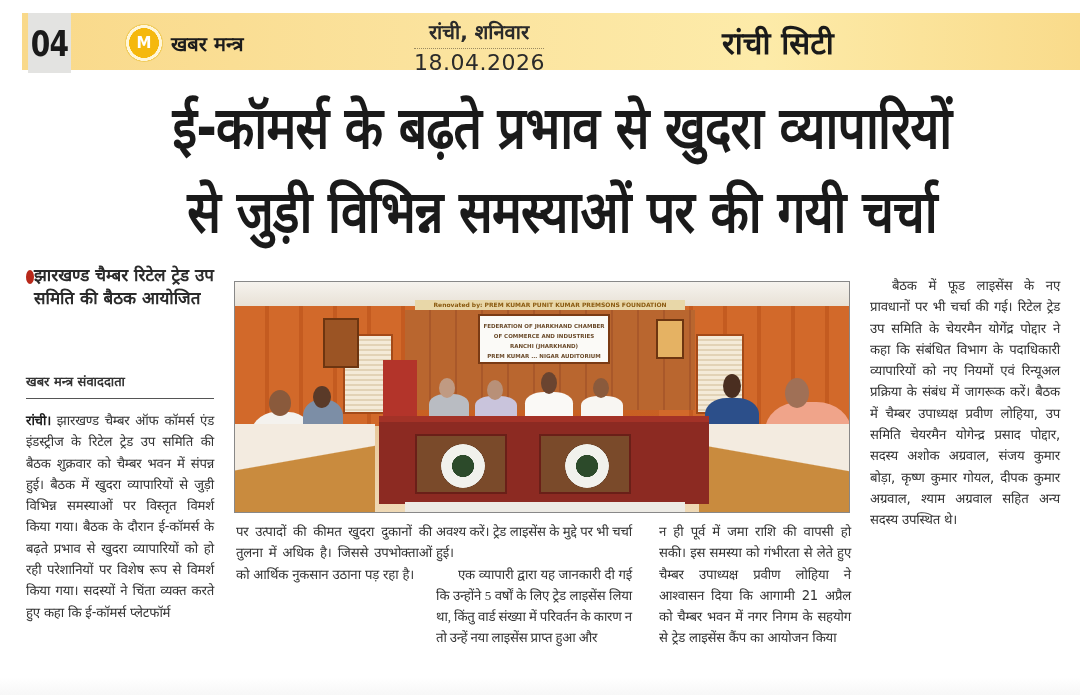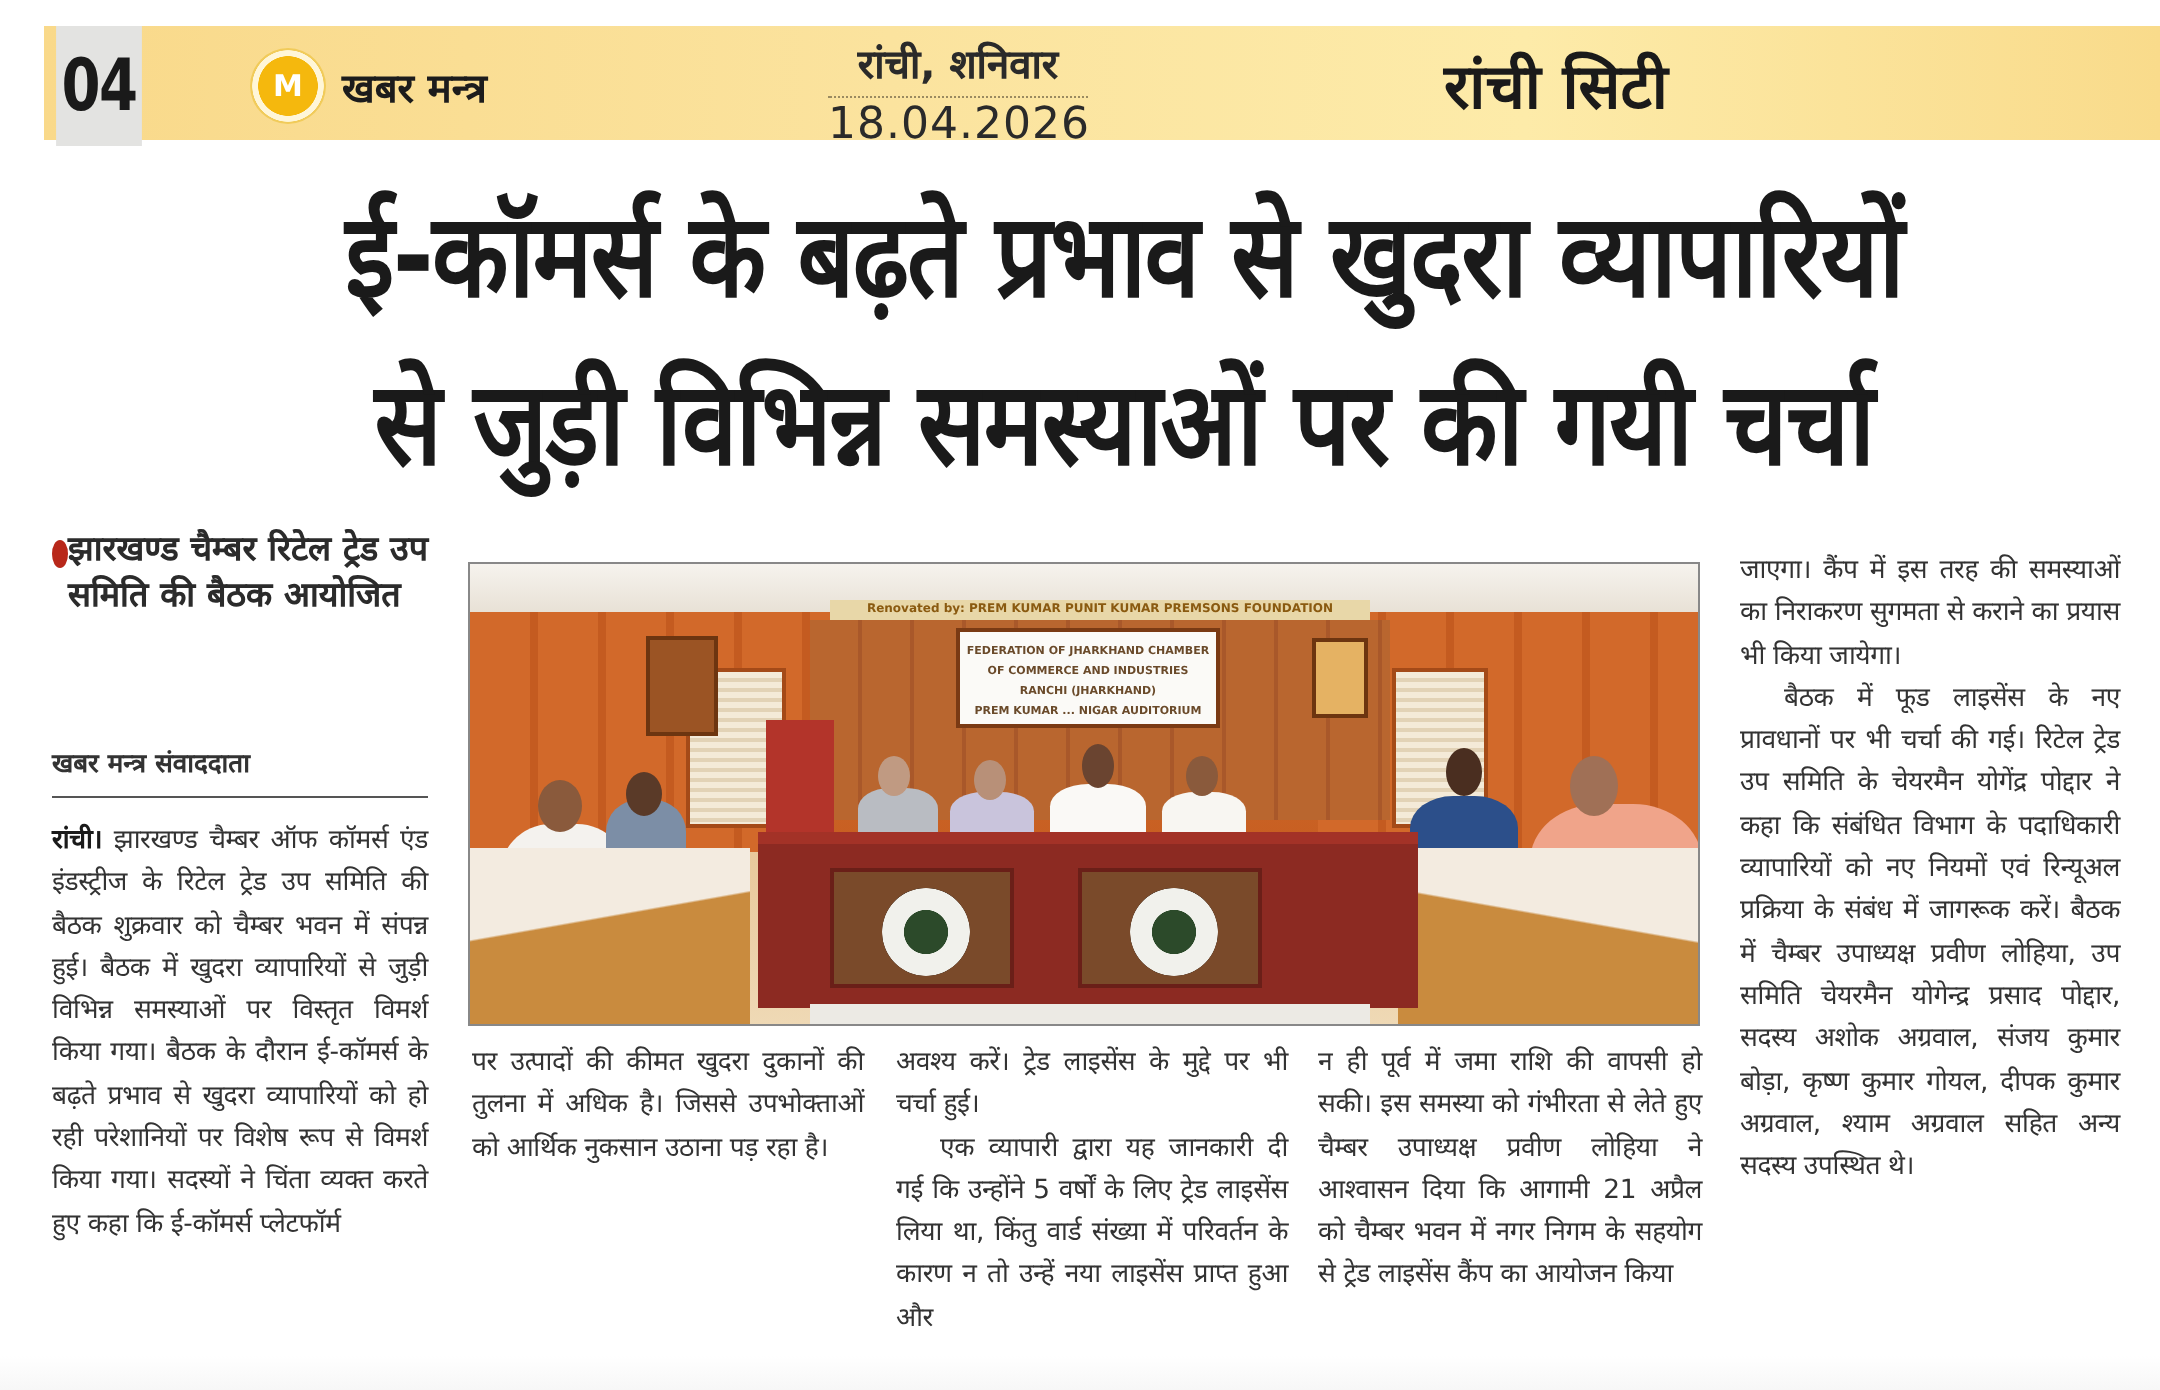--- a/index.html
+++ b/index.html
@@ -49,21 +49,21 @@
     .col {
       position: absolute; font-size: 13.2px; line-height: 21.3px; color: #333;
       text-align: justify; font-family: "DejaVu Sans", sans-serif; letter-spacing: -0.2px;
     }
     .col p { text-indent: 0; }
     .col p.indent { text-indent: 22px; }
     .col b { color: #1a1a1a; }
 
     .col-1 { left: 26px; top: 410px; width: 188px; }
     .col-2 { left: 236px; top: 521px; width: 196px; }
-    .col-3 { left: 448px; top: 521px; width: 196px; }
+    .col-3 { left: 436px; top: 521px; width: 196px; font-family: Liberation Serif, serif; }
     .col-4 { left: 659px; top: 521px; width: 192px; }
     .col-5 { left: 870px; top: 275px; width: 190px; }
 
     
     .photo {
       position: absolute; left: 234px; top: 281px; width: 616px; height: 232px;
       border: 1px solid #888; overflow: hidden;
       background: linear-gradient(180deg, #f2ede6 0%, #e9e2d8 10%, #d0702c 11%, #c85f22 60%, #e8c89a 61%, #efd9b5 100%);
     }
     .photo .ceiling { position: absolute; left: 0; top: 0; width: 100%; height: 24px; background: linear-gradient(180deg, #f6f3ee, #e8e1d6); }
@@ -138,21 +138,20 @@
 <div class="col col-3">
   <p>अवश्य करें। ट्रेड लाइसेंस के मुद्दे पर भी चर्चा हुई।</p>
   <p class="indent">एक व्यापारी द्वारा यह जानकारी दी गई कि उन्होंने 5 वर्षों के लिए ट्रेड लाइसेंस लिया था, किंतु वार्ड संख्या में परिवर्तन के कारण न तो उन्हें नया लाइसेंस प्राप्त हुआ और</p>
 </div>
 
 <div class="col col-4">
   <p>न ही पूर्व में जमा राशि की वापसी हो सकी। इस समस्या को गंभीरता से लेते हुए चैम्बर उपाध्यक्ष प्रवीण लोहिया ने आश्वासन दिया कि आगामी 21 अप्रैल को चैम्बर भवन में नगर निगम के सहयोग से ट्रेड लाइसेंस कैंप का आयोजन किया</p>
 </div>
 
 <div class="col col-5">
-  <p>जाएगा। कैंप में इस तरह की समस्याओं का निराकरण सुगमता से कराने का प्रयास भी किया जायेगा।</p>
   <p class="indent">बैठक में फूड लाइसेंस के नए प्रावधानों पर भी चर्चा की गई। रिटेल ट्रेड उप समिति के चेयरमैन योगेंद्र पोद्दार ने कहा कि संबंधित विभाग के पदाधिकारी व्यापारियों को नए नियमों एवं रिन्यूअल प्रक्रिया के संबंध में जागरूक करें। बैठक में चैम्बर उपाध्यक्ष प्रवीण लोहिया, उप समिति चेयरमैन योगेन्द्र प्रसाद पोद्दार, सदस्य अशोक अग्रवाल, संजय कुमार बोड़ा, कृष्ण कुमार गोयल, दीपक कुमार अग्रवाल, श्याम अग्रवाल सहित अन्य सदस्य उपस्थित थे।</p>
 </div>
 
 <div class="photo">
   <div class="ceiling"></div>
   <div class="wall-l"></div>
   <div class="wall-r"></div>
   <div class="window-l"></div>
   <div class="window-r"></div>
   <div class="backwall"></div>

